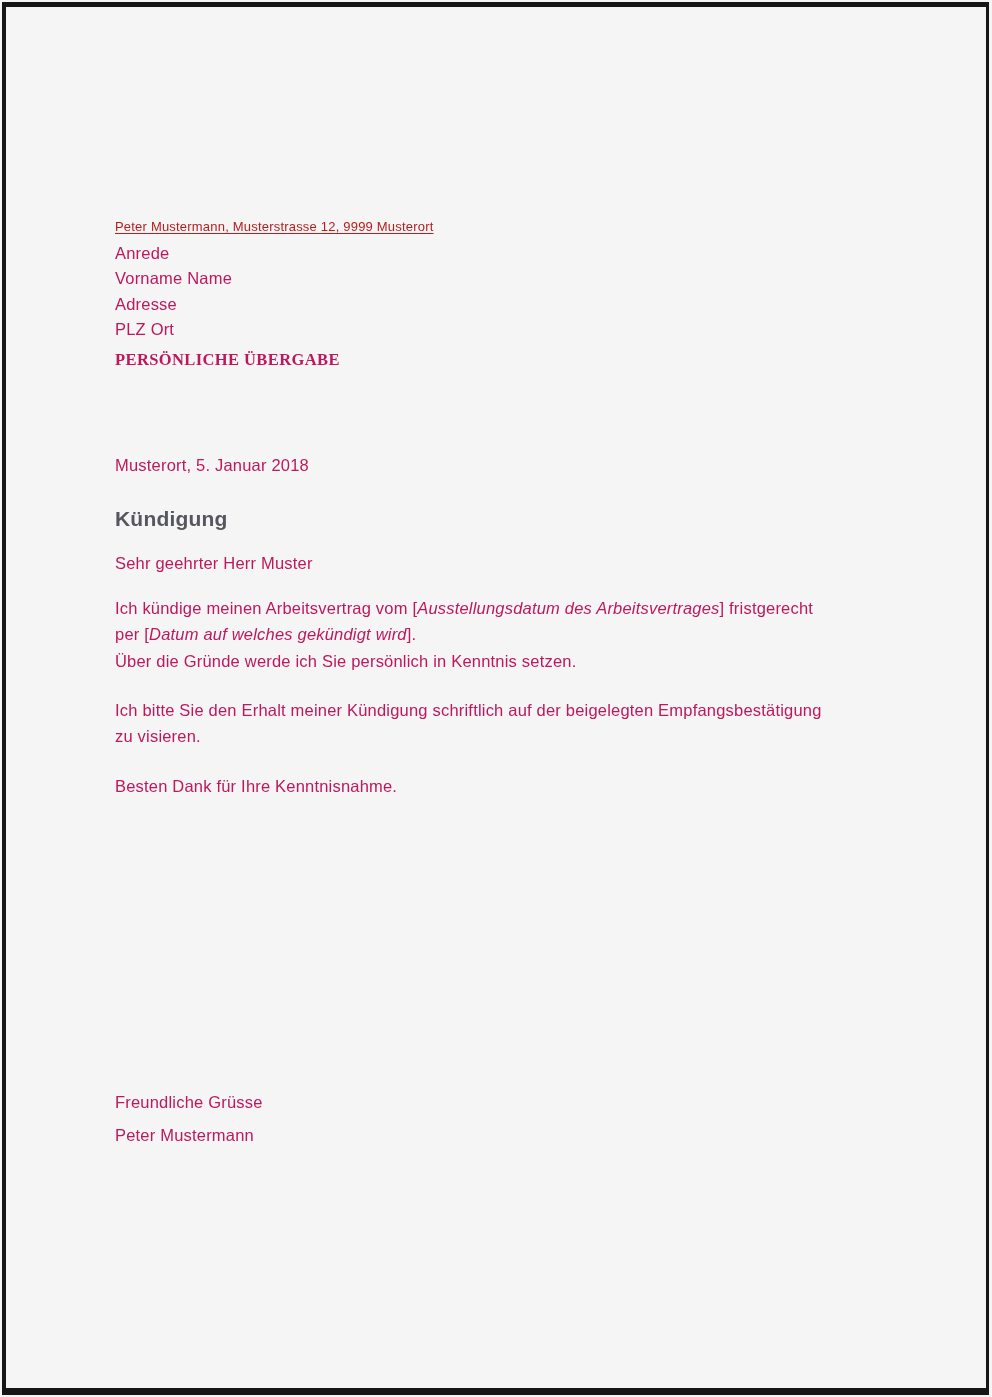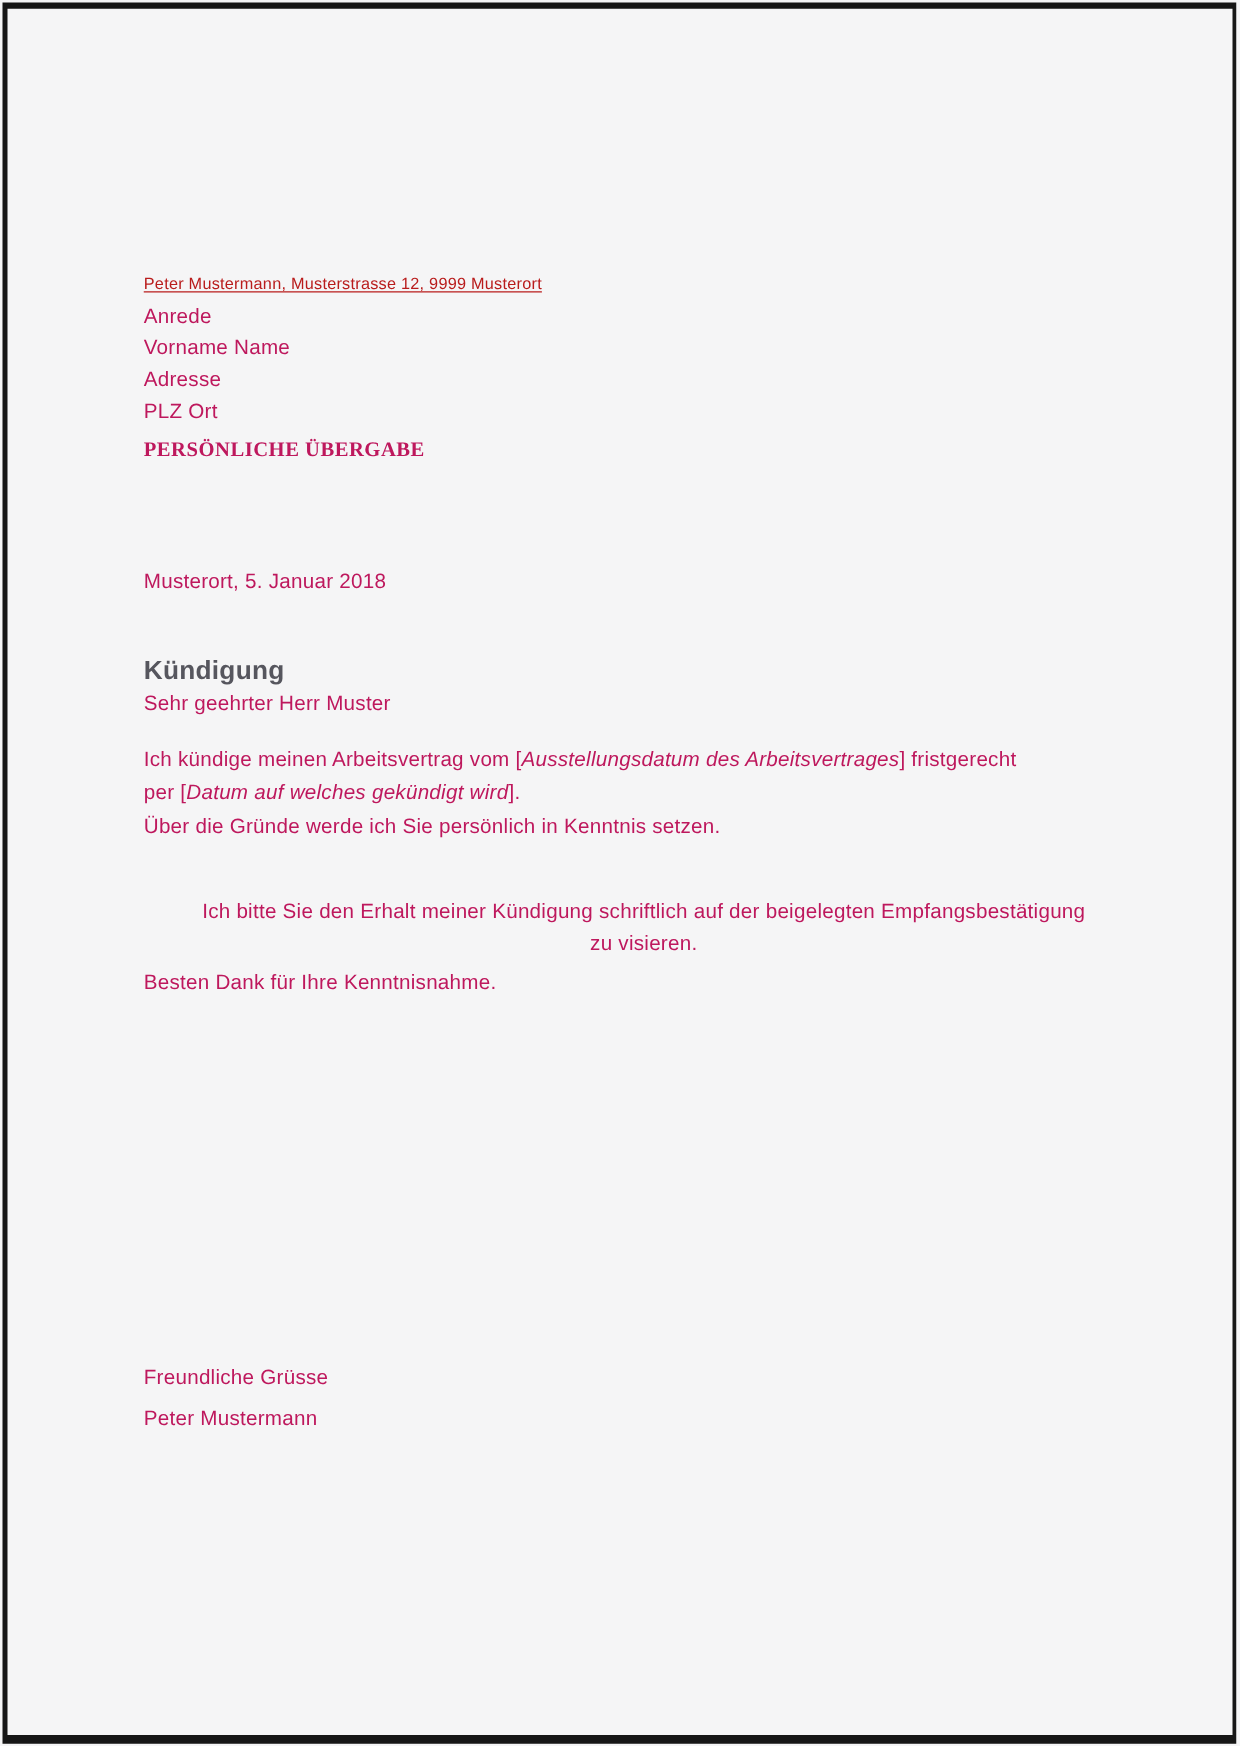--- a/index.html
+++ b/index.html
@@ -63,33 +63,32 @@
   }
 
   .date-line { top: 456px; }
 
   .subject-heading {
     top: 507px;
     font-size: 21px;
     font-weight: bold;
     color: #56565e;
     letter-spacing: 0.2px;
-    margin-top: 18px;
   }
 
   .salutation { top: 554px; }
 
   .paragraph {
     white-space: normal;
     width: 800px;
     line-height: 26.4px;
   }
 
   .para-1 { top: 595px; }
-  .para-2 { top: 716px; text-align: center; }
+  .para-2 { top: 697px; }
   .para-3 { top: 773px; }
 
   .closing   { top: 1093px; }
   .signature { top: 1126px; }
 
   .it { font-style: italic; }
 </style>
 </head>
 <body>
 

